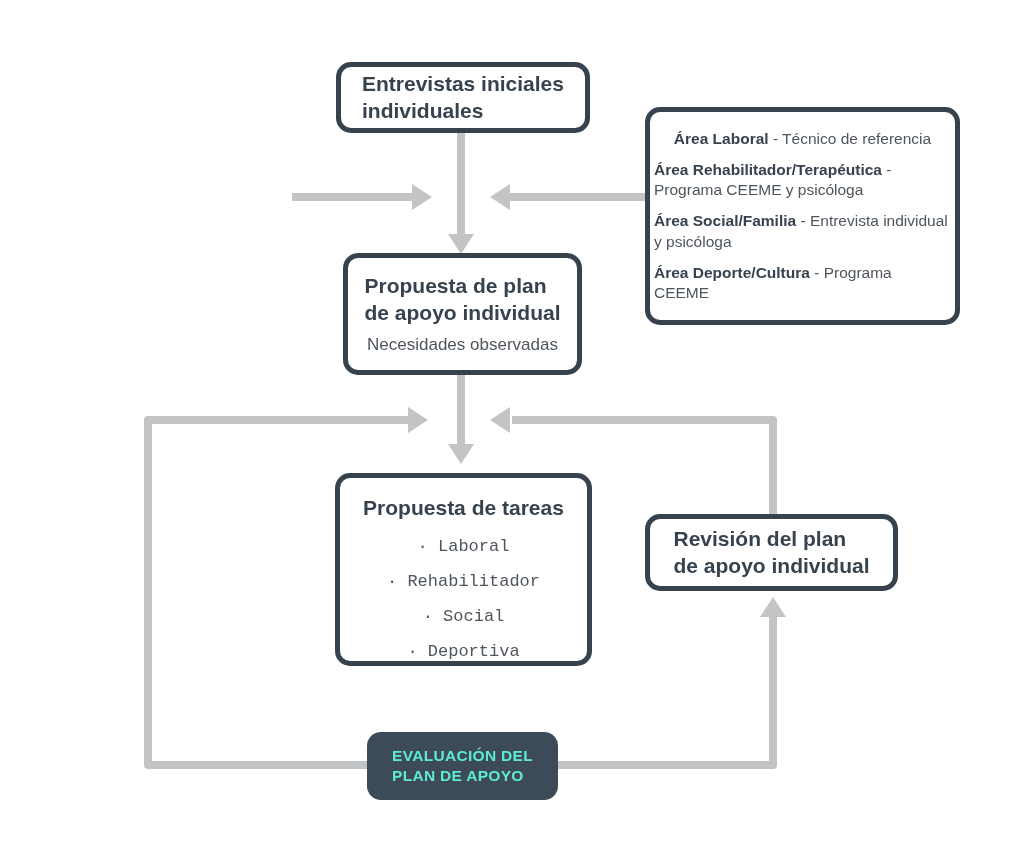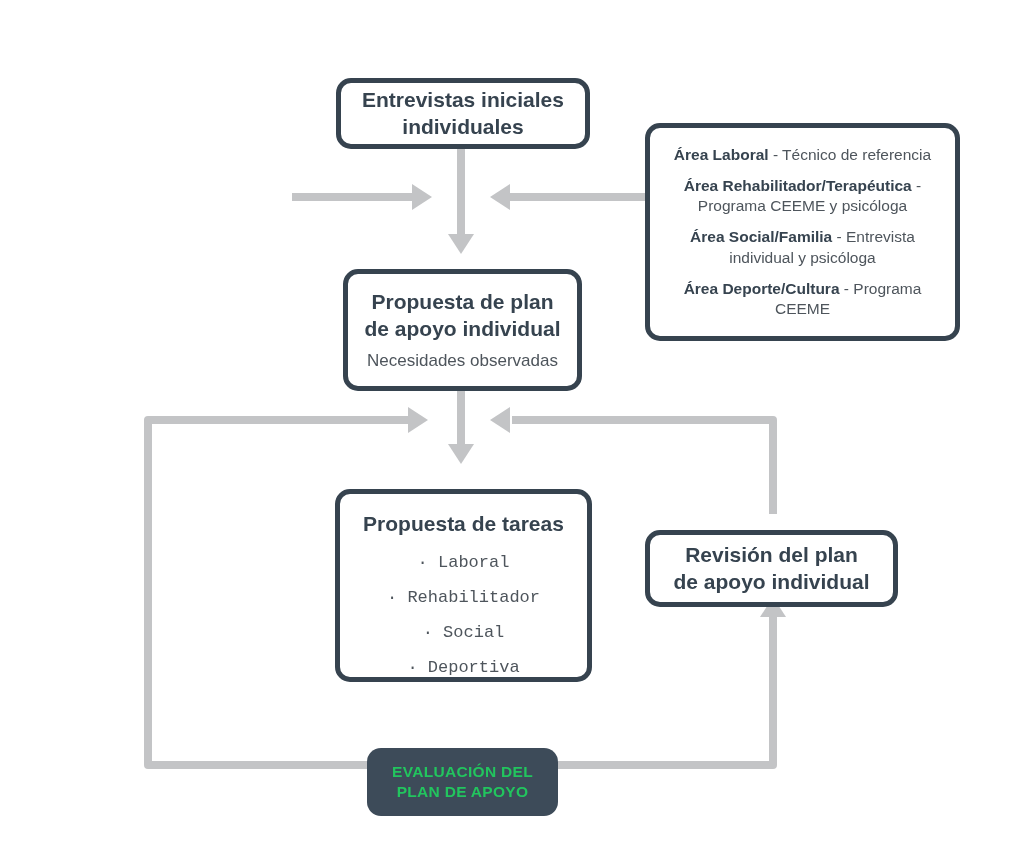--- a/index.html
+++ b/index.html
@@ -14,49 +14,48 @@
   
   .arrows { position: absolute; left: 0; top: 0; width: 1024px; height: 852px; }
   .line { stroke: var(--arrow, #c3c4c6); stroke-width: 8; fill: none; stroke-linejoin: round; }
   .head { fill: var(--arrow, #c3c4c6); stroke: none; }
 
   
   .node {
     position: absolute;
     display: flex; flex-direction: column;
     align-items: center; justify-content: center;
-    text-align: center;
+    text-align: left;
     background: #ffffff;
     border: 5px solid var(--border, #36434f);
     border-radius: 15px;
-    margin-top: 16px;
   }
   .title-lg {
     font-weight: bold; font-size: 21px; line-height: 1.24;
     color: var(--text-bold, #36434f);
     white-space: pre-line;
   }
   .muted { color: var(--text-muted, #4e555c); }
 
   #n-entrevistas { left: 336px; top: 62px;  width: 254px; height: 71px; }
   #n-extraemos   { left: 56px;  top: 175px; width: 236px; height: 45px; font-size: 18px; }
-  #n-areas       { left: 645px; top: 107px; width: 315px; height: 218px; padding: 10px 12px; gap: 11px; font-size: 15.5px; line-height: 1.3; }
+  #n-areas       { left: 645px; top: 107px; width: 315px; height: 218px; padding: 10px 4px; gap: 11px; font-size: 15.5px; line-height: 1.3; }
   #n-areas .area-line .b { font-weight: bold; color: var(--text-bold, #36434f); }
   #n-areas .area-line .m { color: var(--text-muted, #4e555c); }
   #n-plan        { left: 343px; top: 253px; width: 239px; height: 122px; gap: 9px; }
   #n-plan .sub   { font-size: 17px; }
   #n-tareas      { left: 335px; top: 473px; width: 257px; height: 193px; justify-content: flex-start; padding-top: 17px; gap: 16px; }
   #n-tareas .task { font-size: 17px; font-family: Liberation Mono, monospace; }
   #n-revision    { left: 645px; top: 514px; width: 253px; height: 77px; }
   #n-evaluacion  {
     left: 367px; top: 732px; width: 191px; height: 68px;
     background: var(--dark-fill, #3d4b59); border: none; border-radius: 14px;
   }
   #n-evaluacion .eval-label {
-    color: #22c55e; font-weight: bold; font-size: 15.5px; line-height: 1.32;
+    color: #5eead4; font-weight: bold; font-size: 15.5px; line-height: 1.32;
     letter-spacing: 0.3px; white-space: pre-line;
   }
 </style>
 </head>
 <body>
 
 <div class="stage">
 
   <svg class="arrows" viewBox="0 0 1024 852" aria-hidden="true">
     <g>

